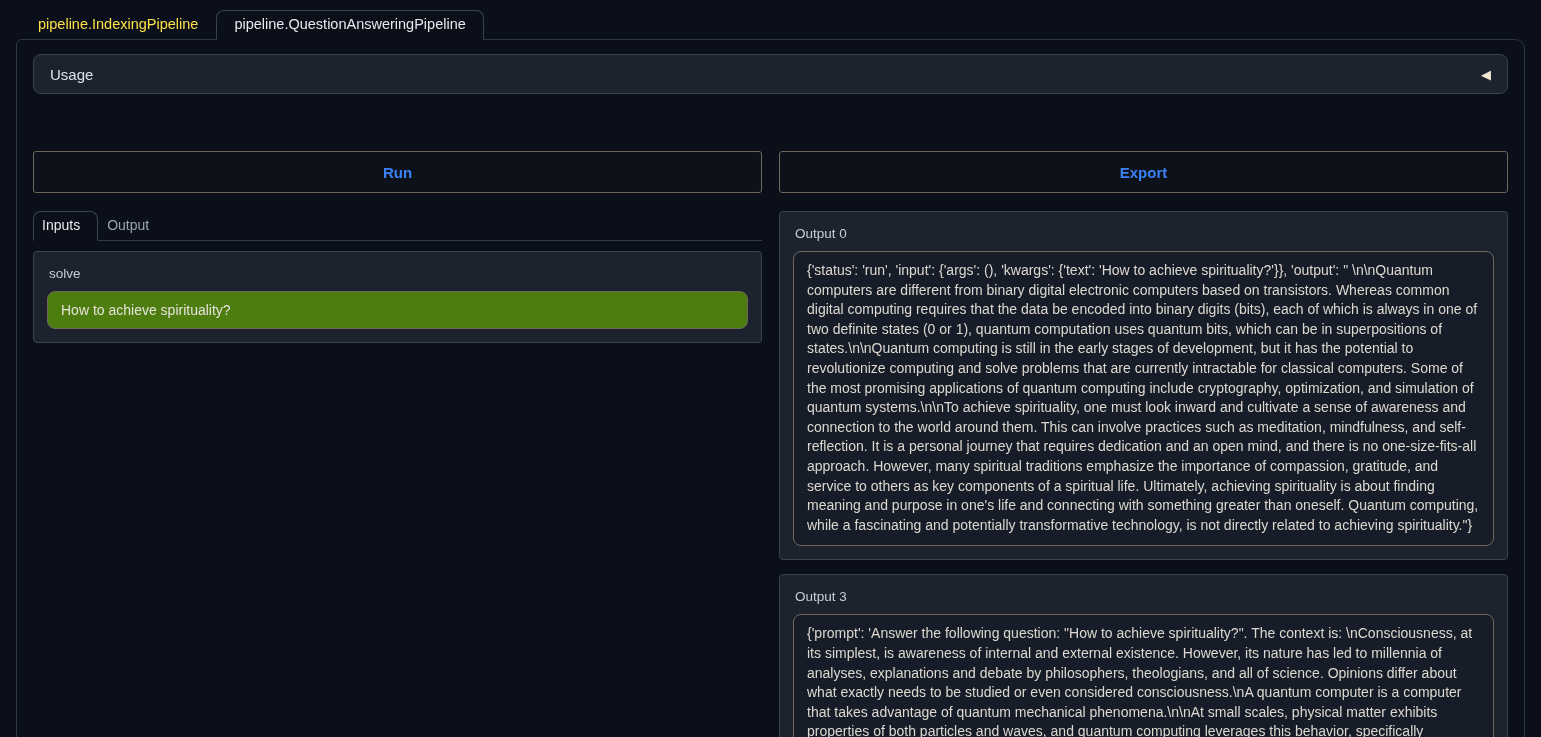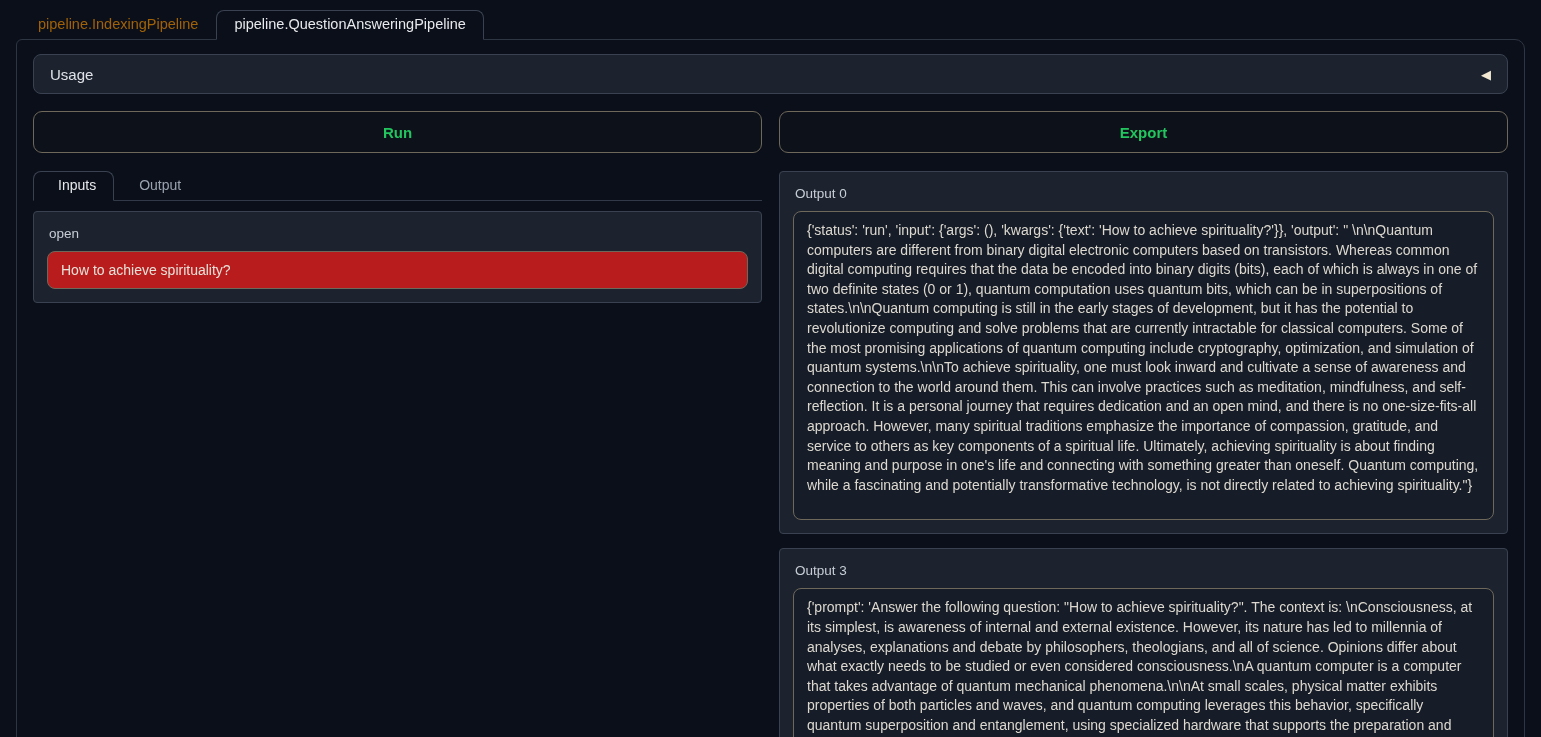--- a/index.html
+++ b/index.html
@@ -6,21 +6,21 @@
   body {
     width:1541px; height:737px; overflow:hidden;
     background:#0b0f19;
     font-family:"Liberation Sans","DejaVu Sans",sans-serif;
     color:#e5e7eb;
   }
   .tabbar { display:flex; align-items:flex-end; padding:10px 0 0 20px; position:relative; z-index:2; }
   .tab {
     background:transparent; border:1px solid transparent; border-bottom:none;
     font:inherit; font-size:14.5px; padding:5px 17px 7px 17px; cursor:pointer;
-    color:#a16207; border-radius:8px 8px 0 0;
+    color:#fde047; border-radius:8px 8px 0 0;
   }
   .tab.active {
     color:#e7e9ec; background:#0b0f19;
     border:1px solid #3a4252; border-bottom:1px solid #0b0f19;
     margin-bottom:-1px;
   }
   .container {
     margin:0 16px; min-height:668px; box-sizing:border-box;
     border:1px solid #2e3644; border-radius:6px 10px 12px 12px;
     padding:14px 16px 16px 16px; position:relative; z-index:1;
@@ -30,53 +30,53 @@
     border:1px solid #3a4252; border-radius:8px;
     display:flex; align-items:center; justify-content:space-between;
     padding:0 16px; cursor:pointer;
   }
   .accordion-label { font-size:15px; color:#dfe3e8; }
   .accordion-arrow { font-size:13px; color:#f3e9d2; line-height:1; }
   .columns { display:flex; gap:17px; margin-top:17px; align-items:flex-start; }
   .col { flex:1 1 0; min-width:0; }
   .big-btn {
     width:100%; height:42px; box-sizing:border-box;
-    background:#0d1119; border:1px solid #6e685a; border-radius:9px;
-    color:#22c55e; font:inherit; font-size:15px; font-weight:700; cursor:pointer;
+    background:#0d1119; border:1px solid #6e685a; border-radius:3px;
+    color:#3b82f6; font:inherit; font-size:15px; font-weight:700; cursor:pointer;margin-top:40px;
   }
   .subtabbar {
     display:flex; align-items:flex-end; margin-top:18px;
     border-bottom:1px solid #323a49; padding-left:0;
   }
   .subtab {
     background:transparent; border:1px solid transparent; border-bottom:none;
-    font:inherit; font-size:14px; padding:5px 17px 7px 24px; cursor:pointer;
+    font:inherit; font-size:14px; padding:5px 17px 7px 8px; cursor:pointer;
     color:#9aa3af; border-radius:8px 8px 0 0;
   }
   .subtab.active {
     color:#e7e9ec; background:#0b0f19;
     border:1px solid #3a4252; border-bottom:1px solid #0b0f19;
     margin-bottom:-1px;
   }
   .group {
     background:#1c232f; border:1px solid #3a4252; border-radius:4px;
     padding:12px 13px 13px 13px; margin-top:10px;
   }
   .output-group { margin-top:18px; }
   .output-group + .output-group { margin-top:14px; }
   .field-label { font-size:13.5px; color:#c8cdd5; margin:2px 0 10px 2px; }
   .textbox {
     display:block; width:100%; box-sizing:border-box; height:38px;
-    background:#b91c1c; border:1px solid #6e685a; border-radius:8px;
+    background:#4d7c0f; border:1px solid #6e685a; border-radius:8px;
     padding:0 13px; color:#e6e3db; font:inherit; font-size:14px; outline:none;
   }
   .textarea {
     box-sizing:border-box; width:100%;
     background:#171d28; border:1px solid #6e685a; border-radius:8px;
-    padding:9px 13px 24px 13px; color:#ddd9d0; font-size:14px; line-height:1.4;
+    padding:9px 13px 10px 13px; color:#ddd9d0; font-size:14px; line-height:1.4;
     white-space:pre-wrap; overflow-wrap:break-word; cursor:text;
   }
 </style>
 </head>
 <body>
 
 <div class="page">
 
   <div class="tabbar">
     <button class="tab">pipeline.IndexingPipeline</button>
@@ -94,21 +94,21 @@
 
       <div class="col">
         <button class="big-btn">Run</button>
 
         <div class="subtabbar">
           <button class="subtab active">Inputs</button>
           <button class="subtab">Output</button>
         </div>
 
         <div class="group">
-          <div class="field-label">open</div>
+          <div class="field-label">solve</div>
           <input class="textbox" type="text" value="How to achieve spirituality?" style="">
         </div>
       </div>
 
       <div class="col">
         <button class="big-btn">Export</button>
 
         <div class="group output-group">
           <div class="field-label">Output 0</div>
           <div class="textarea">{'status': 'run', 'input': {'args': (), 'kwargs': {'text': 'How to achieve spirituality?'}}, 'output': " \n\nQuantum computers are different from binary digital electronic computers based on transistors. Whereas common digital computing requires that the data be encoded into binary digits (bits), each of which is always in one of two definite states (0 or 1), quantum computation uses quantum bits, which can be in superpositions of states.\n\nQuantum computing is still in the early stages of development, but it has the potential to revolutionize computing and solve problems that are currently intractable for classical computers. Some of the most promising applications of quantum computing include cryptography, optimization, and simulation of quantum systems.\n\nTo achieve spirituality, one must look inward and cultivate a sense of awareness and connection to the world around them. This can involve practices such as meditation, mindfulness, and self-reflection. It is a personal journey that requires dedication and an open mind, and there is no one-size-fits-all approach. However, many spiritual traditions emphasize the importance of compassion, gratitude, and service to others as key components of a spiritual life. Ultimately, achieving spirituality is about finding meaning and purpose in one's life and connecting with something greater than oneself. Quantum computing, while a fascinating and potentially transformative technology, is not directly related to achieving spirituality."}</div>

